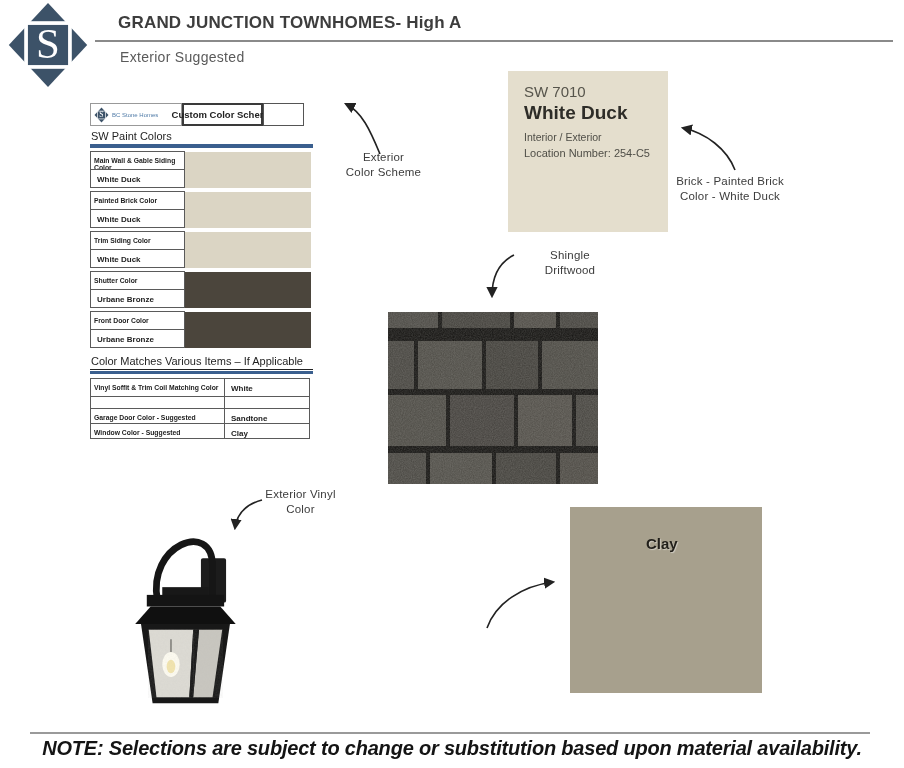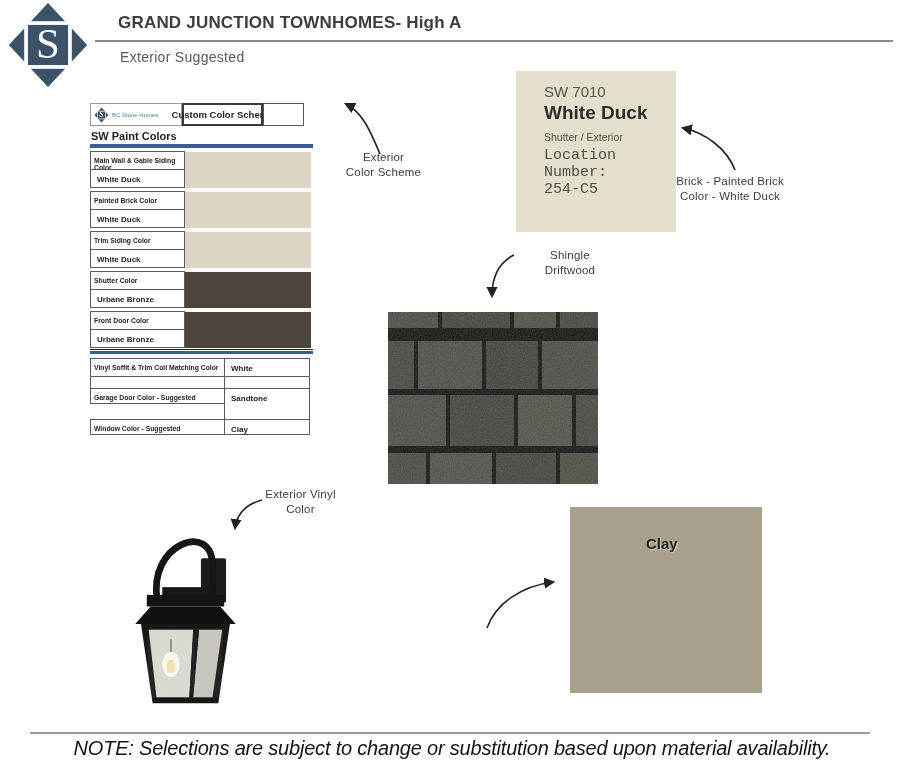--- a/index.html
+++ b/index.html
@@ -15,54 +15,54 @@
   
   .scheme{width:223px;}
   .sch-hdr{display:flex;align-items:stretch;height:23px;}
   .brand-cell{display:flex;align-items:center;gap:3px;width:92px;border:1px solid #999;
               padding-left:3px;box-sizing:border-box;background:#fff;}
   .brand-name{font-size:6px;color:#517ca8;white-space:nowrap;}
   .scheme-box{width:81px;border:2px solid #3a3a3a;box-sizing:border-box;display:flex;
               align-items:center;justify-content:center;font-size:9.5px;font-weight:bold;color:#222;
               white-space:nowrap;}
   .blank-box{width:41px;border:1px solid #555;box-sizing:border-box;background:#fff;}
-  .sec-title{font-size:11px;font-weight:bold;color:#1f1f1f;margin:4px 0 2px 1px;}
+  .sec-title{font-size:11px;font-weight:normal;color:#1f1f1f;margin:4px 0 2px 1px;}
   .accent-bar{height:4px;}
   .pg{display:flex;margin-top:3px;}
   .pg-left{width:95px;}
   .cell{border:1px solid #5a5a5a;box-sizing:border-box;background:#fff;overflow:hidden;}
   .lbl{height:19px;font-size:6.8px;font-weight:bold;color:#222;padding:5px 0 0 3px;}
   .val{height:19px;font-size:8px;font-weight:bold;color:#222;padding:5px 0 0 6px;margin-top:-1px;}
   .pg-swatch{width:126px;height:36px;margin-top:1px;}
   .m-underline1{height:1px;background:#222;margin-top:1px;}
   .m-underline2{height:2.5px;margin-top:1px;}
   .mrow{display:flex;}
   .mlbl{width:135px;font-size:6.8px;font-weight:bold;color:#222;padding:5px 0 0 3px;}
   .mval{width:86px;font-size:8px;font-weight:bold;color:#222;padding:5px 8px 0 6px;margin-left:-1px;}
   .mrow + .mrow .cell{margin-top:-1px;}
 
   
   .anno{font-size:11.5px;color:#3c3c3c;text-align:center;line-height:1.3;letter-spacing:.2px;}
   .anno span{display:block;}
 
   
-  .chip{width:160px;height:161px;box-sizing:border-box;padding:12px 28px;margin-left:8px;}
+  .chip{width:160px;height:161px;box-sizing:border-box;padding:12px 16px;}
   .chip-code{font-size:15px;color:#56544b;}
   .chip-name{font-size:19px;font-weight:bold;color:#2e2d28;margin-top:2px;}
   .chip-usage{font-size:10.5px;color:#4f4e47;margin-top:7px;}
-  .chip-loc{font-size:15px;color:#4f4e47;margin-top:4px;font-family:Liberation Mono, monospace;}
+  .chip-loc{font-size:11px;color:#4f4e47;margin-top:4px;}
 
   
   .clay{width:192px;height:186px;}
   .clay-label{position:absolute;left:76px;top:28px;font-size:15px;font-weight:bold;color:#211f1a;
               text-shadow:1px 1px 1px rgba(255,255,255,.45);}
 
   
   .note-divider{height:2px;background:#9a9a9a;}
-  .note-text{width:904px;text-align:center;font-style:italic;font-weight:400;font-size:20px;
+  .note-text{width:904px;text-align:center;font-style:italic;font-weight:700;font-size:20px;
              color:#141414;letter-spacing:-.2px;}
   .arrow{stroke:#222;stroke-width:1.6;fill:none;}
 </style>
 </head>
 <body>
 
 <div class="page">
 
   <svg class="abs" style="left:6px;top:0px" width="84" height="90" viewBox="0 0 90 96">
     <polygon points="45,3 87,48 45,93 3,48" fill="#3c5268"></polygon>
@@ -122,47 +122,48 @@
       <div class="pg-swatch" style="background: rgb(75, 69, 60);"></div>
     </div>
     <div class="pg">
       <div class="pg-left">
         <div class="cell lbl">Front Door Color</div>
         <div class="cell val">Urbane Bronze</div>
       </div>
       <div class="pg-swatch" style="background: rgb(75, 69, 60);"></div>
     </div>
 
+    <div class="sec-title" style="margin-top:7px">Color Matches Various Items – If Applicable</div>
     <div class="m-underline1"></div>
     <div class="m-underline2" style="background: rgb(58, 95, 142);"></div>
 
     <div style="margin-top:4px">
       <div class="mrow">
         <div class="cell mlbl" style="height:19px">Vinyl Soffit &amp; Trim Coil Matching Color</div>
         <div class="cell mval" style="height:19px">White</div>
       </div>
       <div class="mrow">
         <div class="cell mlbl" style="height:13px"></div>
         <div class="cell mval" style="height:13px"></div>
       </div>
       <div class="mrow">
         <div class="cell mlbl" style="height:16px">Garage Door Color - Suggested</div>
-        <div class="cell mval" style="height:32px">Sandtone</div>
+        <div class="cell mval" style="height:16px">Sandtone</div>
       </div>
       <div class="mrow">
         <div class="cell mlbl" style="height:16px">Window Color - Suggested</div>
         <div class="cell mval" style="height:16px">Clay</div>
       </div>
     </div>
   </div>
 
   <div class="abs chip" style="left: 508px; top: 71px; background: rgb(228, 222, 205);">
     <div class="chip-code">SW 7010</div>
     <div class="chip-name">White Duck</div>
-    <div class="chip-usage">Shutter / Exterior</div>
+    <div class="chip-usage">Interior / Exterior</div>
     <div class="chip-loc">Location Number: 254-C5</div>
   </div>
 
   <svg class="abs" style="left:388px;top:312px" width="210" height="172" viewBox="0 0 210 172">
     <defs>
       <filter id="grain" x="0" y="0" width="100%" height="100%">
         <feTurbulence type="fractalNoise" baseFrequency="0.9" numOctaves="2" stitchTiles="stitch"></feTurbulence>
         <feColorMatrix type="matrix" values="0 0 0 0 0.78  0 0 0 0 0.77  0 0 0 0 0.73  0 0 0 0.5 0"></feColorMatrix>
       </filter>
     </defs>

